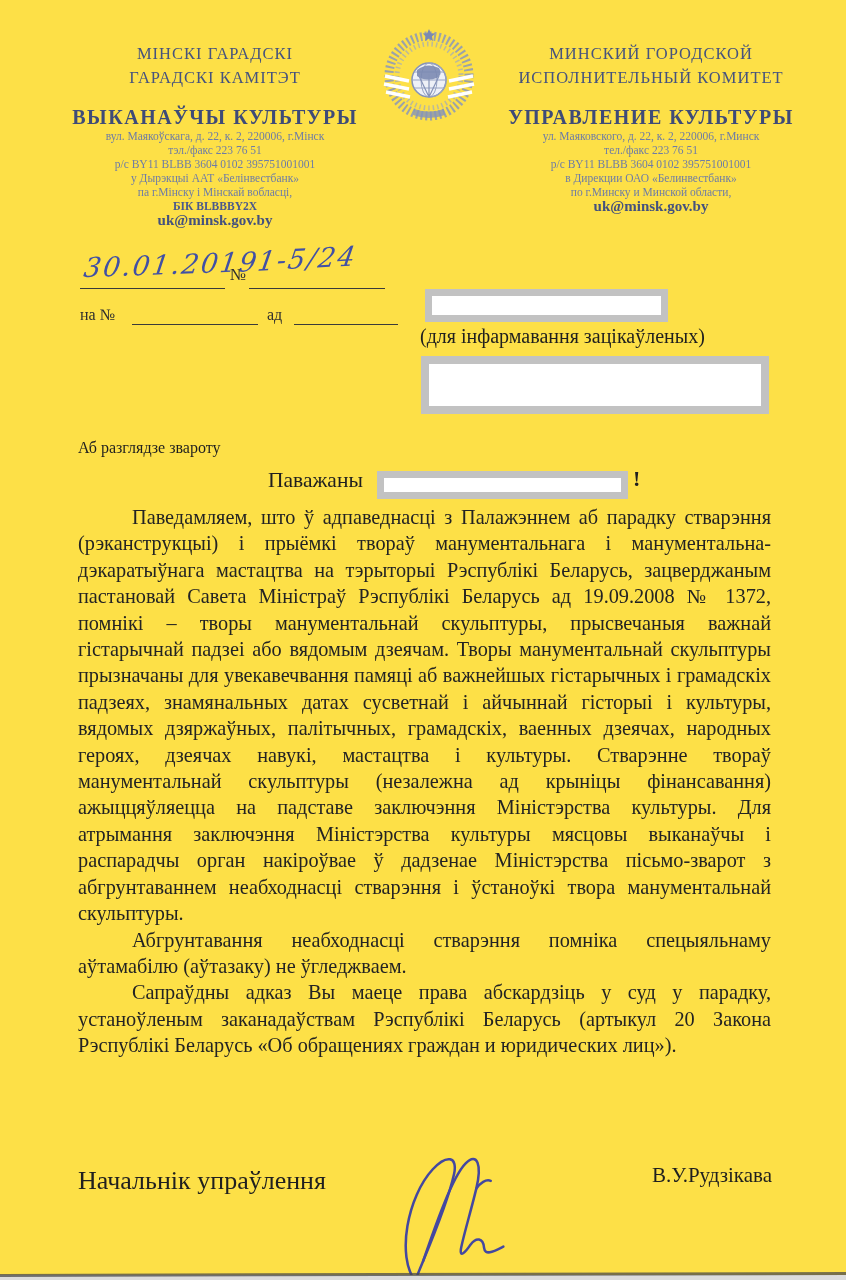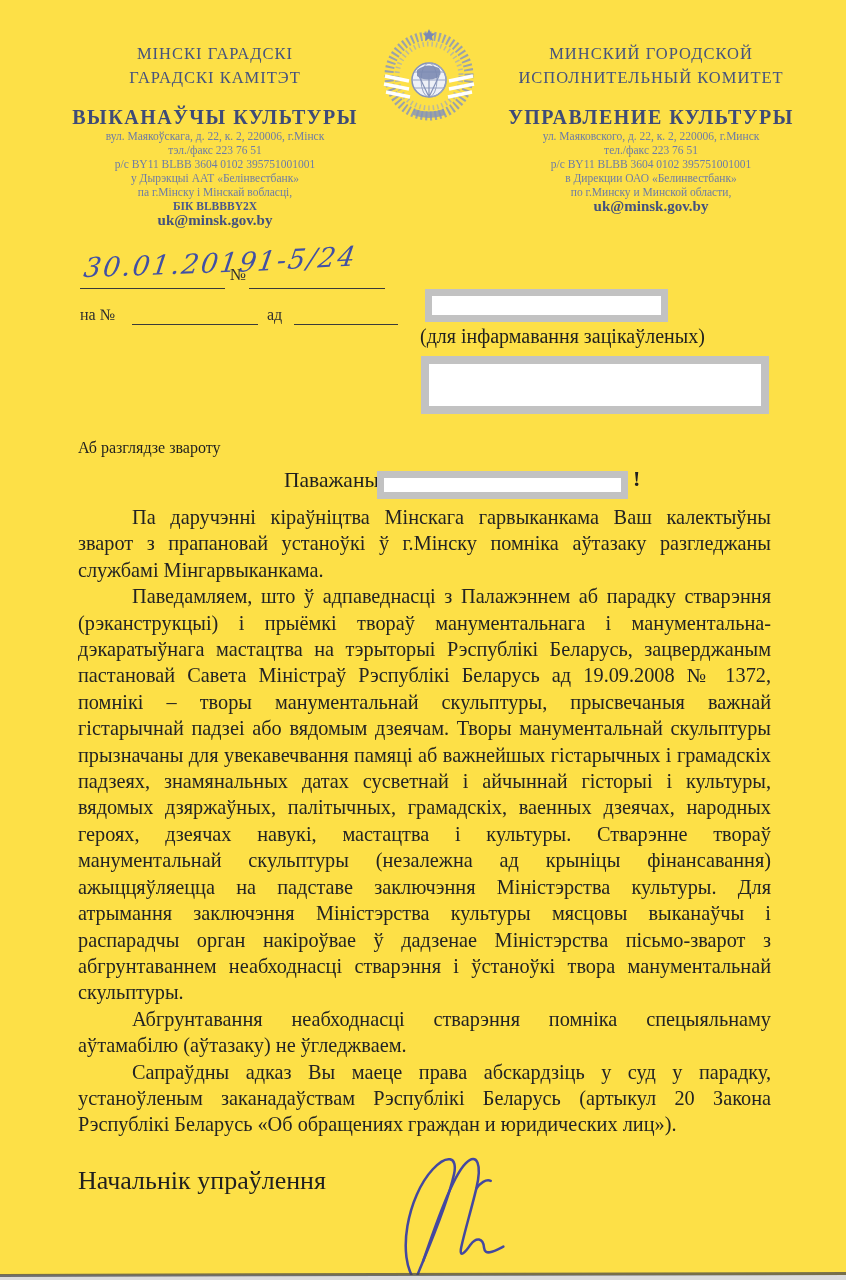--- a/index.html
+++ b/index.html
@@ -38,21 +38,21 @@
   .rule-3{left:132px;top:324px;width:126px;border-top-width:1.3px;}
   .rule-4{left:294px;top:324px;width:104px;border-top-width:1.3px;}
   
   .redact{position:absolute;background:#ffffff;border:7px solid #c2c2c2;box-sizing:border-box;}
   .redact-1{left:425px;top:289px;width:243px;height:33px;}
   .redact-2{left:421px;top:356px;width:348px;height:58px;border-width:8px;}
   .redact-3{left:377px;top:471px;width:251px;height:28px;}
   .recipient-note{position:absolute;left:420px;top:325px;font-size:20px;color:#1f1f1f;}
   
   .subject{position:absolute;left:78px;top:439px;font-size:16px;color:#1f1f1f;}
-  .salutation-prefix{position:absolute;left:268px;top:468px;font-size:21.5px;color:#1f1f1f;margin-left:16px;}
+  .salutation-prefix{position:absolute;left:268px;top:468px;font-size:21.5px;color:#1f1f1f;}
   .salutation-excl{position:absolute;left:633px;top:466px;font-size:22px;font-weight:bold;color:#1f1f1f;}
   
   .body-text{
     position:absolute;left:78px;top:504px;width:693px;
     font-size:20.3px;line-height:26.4px;text-align:justify;color:#232323;
   }
   .body-text p{margin:0;text-indent:54px;}
   
   .sig-position{position:absolute;left:78px;top:1166px;font-size:26px;color:#1f1f1f;}
   .sig-name{position:absolute;left:588px;top:1163px;width:184px;text-align:right;font-size:21px;color:#1f1f1f;}
@@ -135,33 +135,33 @@
   <div class="redact redact-1"></div>
   <div class="recipient-note">(для інфармавання зацікаўленых)</div>
   <div class="redact redact-2"></div>
 
   <div class="subject">Аб разглядзе звароту</div>
   <div class="salutation-prefix">Паважаны</div>
   <div class="redact redact-3"></div>
   <div class="salutation-excl">!</div>
 
   <div class="body-text">
-    <p>Па даручэнні кіраўніцтва Мінскага гарвыканкама Ваш калектыўны зварот з прапановай устаноўкі ў г.Мінску помніка аўтазаку разгледжаны службамі Мінгарвыканкама.</p>
     <p>Паведамляем, што ў адпаведнасці з Палажэннем аб парадку стварэння (рэканструкцыі) і прыёмкі твораў манументальнага і манументальна-дэкаратыўнага мастацтва на тэрыторыі Рэспублікі Беларусь, зацверджаным пастановай Савета Міністраў Рэспублікі Беларусь ад 19.09.2008 № 1372, помнікі –  творы манументальнай скульптуры, прысвечаныя важнай гістарычнай падзеі або вядомым дзеячам.  Творы манументальнай скульптуры прызначаны для увекавечвання памяці аб важнейшых гістарычных і грамадскіх падзеях, знамянальных датах сусветнай і айчыннай гісторыі і культуры, вядомых дзяржаўных, палітычных, грамадскіх, ваенных дзеячах, народных героях, дзеячах навукі, мастацтва і культуры. Стварэнне твораў манументальнай скульптуры (незалежна ад крыніцы фінансавання) ажыццяўляецца на падставе заключэння Міністэрства культуры. Для атрымання заключэння Міністэрства культуры мясцовы выканаўчы і распарадчы орган накіроўвае ў дадзенае Міністэрства пісьмо-зварот з абгрунтаваннем неабходнасці стварэння і ўстаноўкі твора манументальнай скульптуры.</p>
     <p>Абгрунтавання неабходнасці стварэння помніка спецыяльнаму аўтамабілю (аўтазаку) не ўгледжваем.</p>
     <p>Сапраўдны адказ Вы маеце права абскардзіць у суд у парадку, устаноўленым заканадаўствам Рэспублікі Беларусь (артыкул 20 Закона Рэспублікі Беларусь «Об обращениях граждан и юридических лиц»).</p>
   </div>
 
   <div class="sig-position">Начальнік упраўлення</div>
   <div class="sig-graphic">
     <svg viewBox="0 0 170 150" width="165" height="145">
       <g fill="none" stroke="#4448a0" stroke-width="2.6" stroke-linecap="round" stroke-linejoin="round">
         <path d="M28,138 C8,112 20,50 46,22 C60,7 72,8 68,27 C62,54 46,93 36,117 C31,129 28,136 28,138"></path>
         <path d="M36,117 C48,82 66,30 80,16 C92,4 97,17 91,42 C85,67 77,93 75,105 C74,113 79,109 85,100 C91,92 98,93 99,103 C100,112 109,107 119,102"></path>
         <path d="M91,42 C95,36 101,32 106,34"></path>
       </g>
     </svg>
   </div>
+  <div class="sig-name">В.У.Рудзікава</div>
 
   <div class="scan-edge-fill"></div>
   <div class="scan-edge"></div>
 
 </div>
 
 </body></html>

